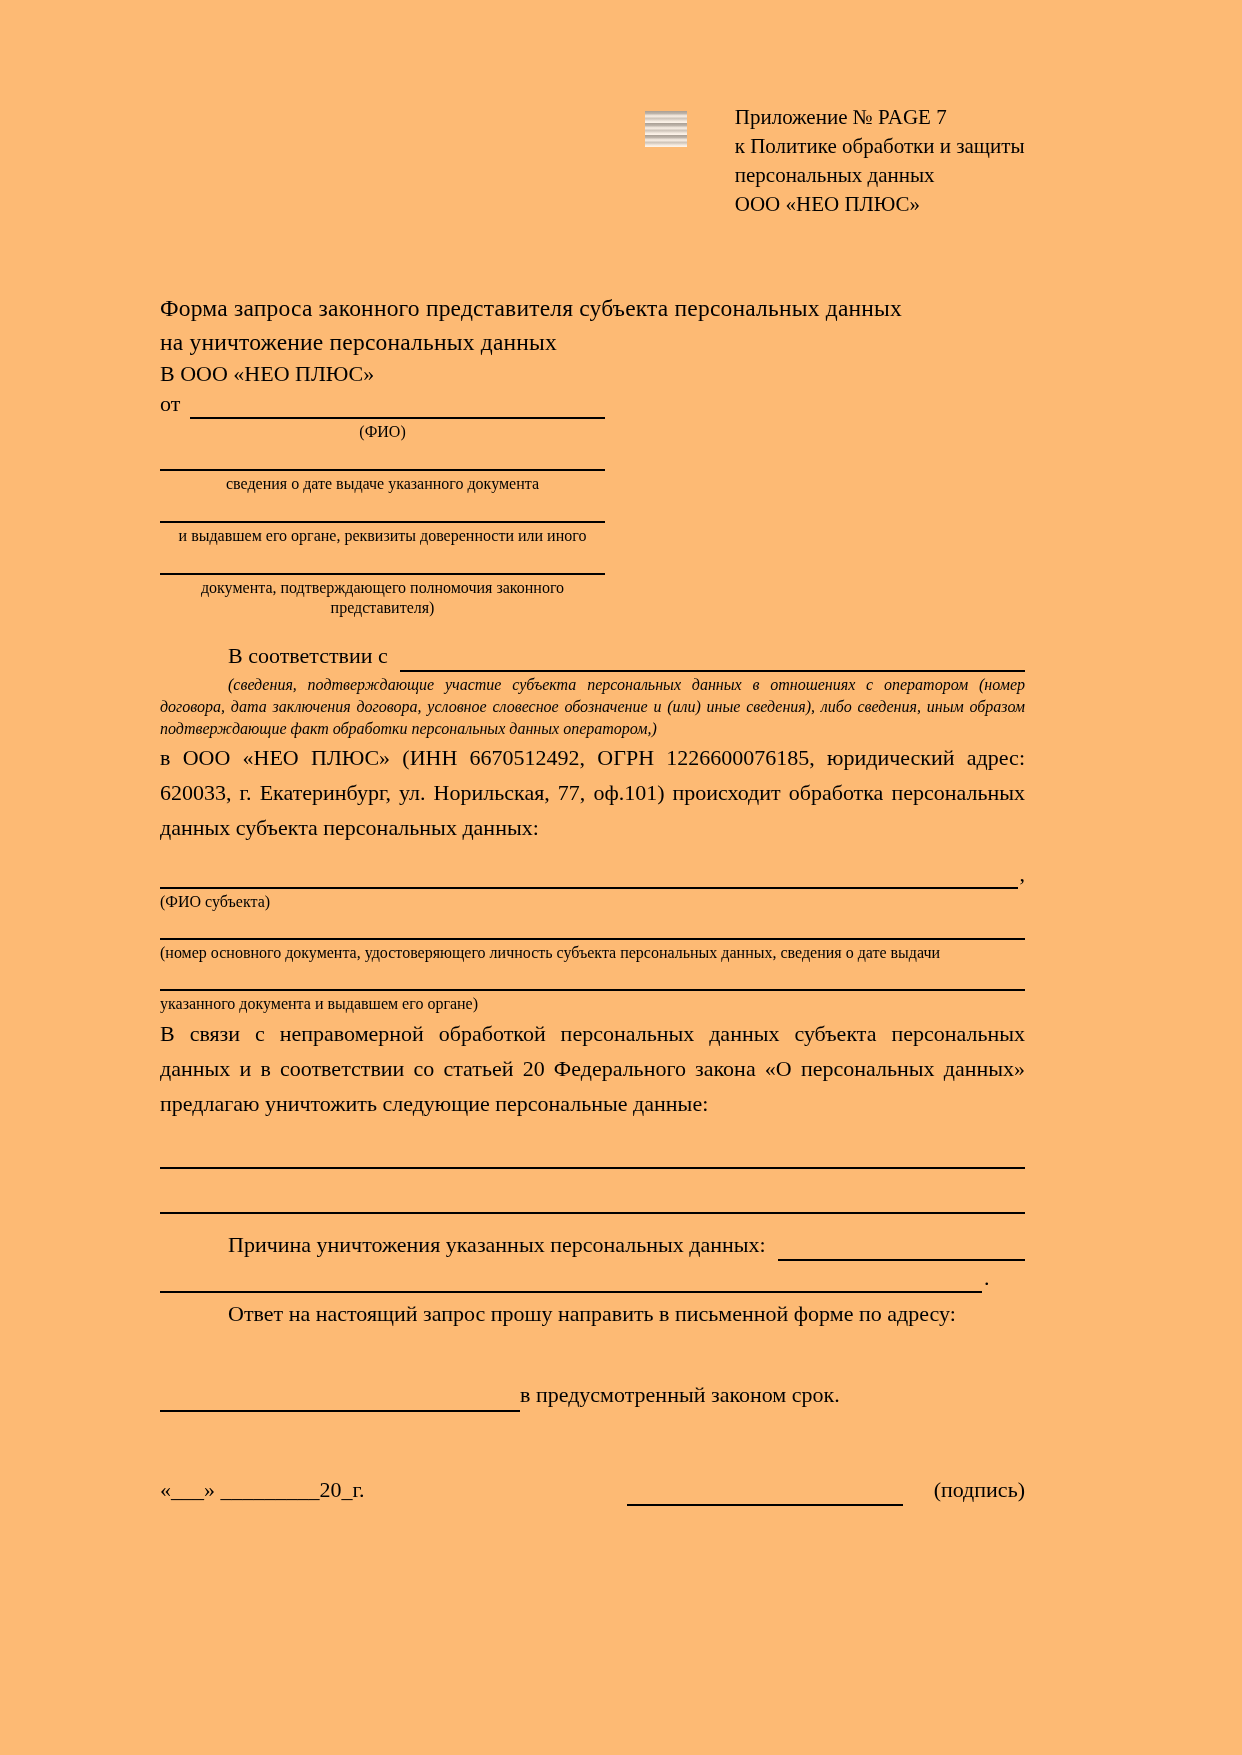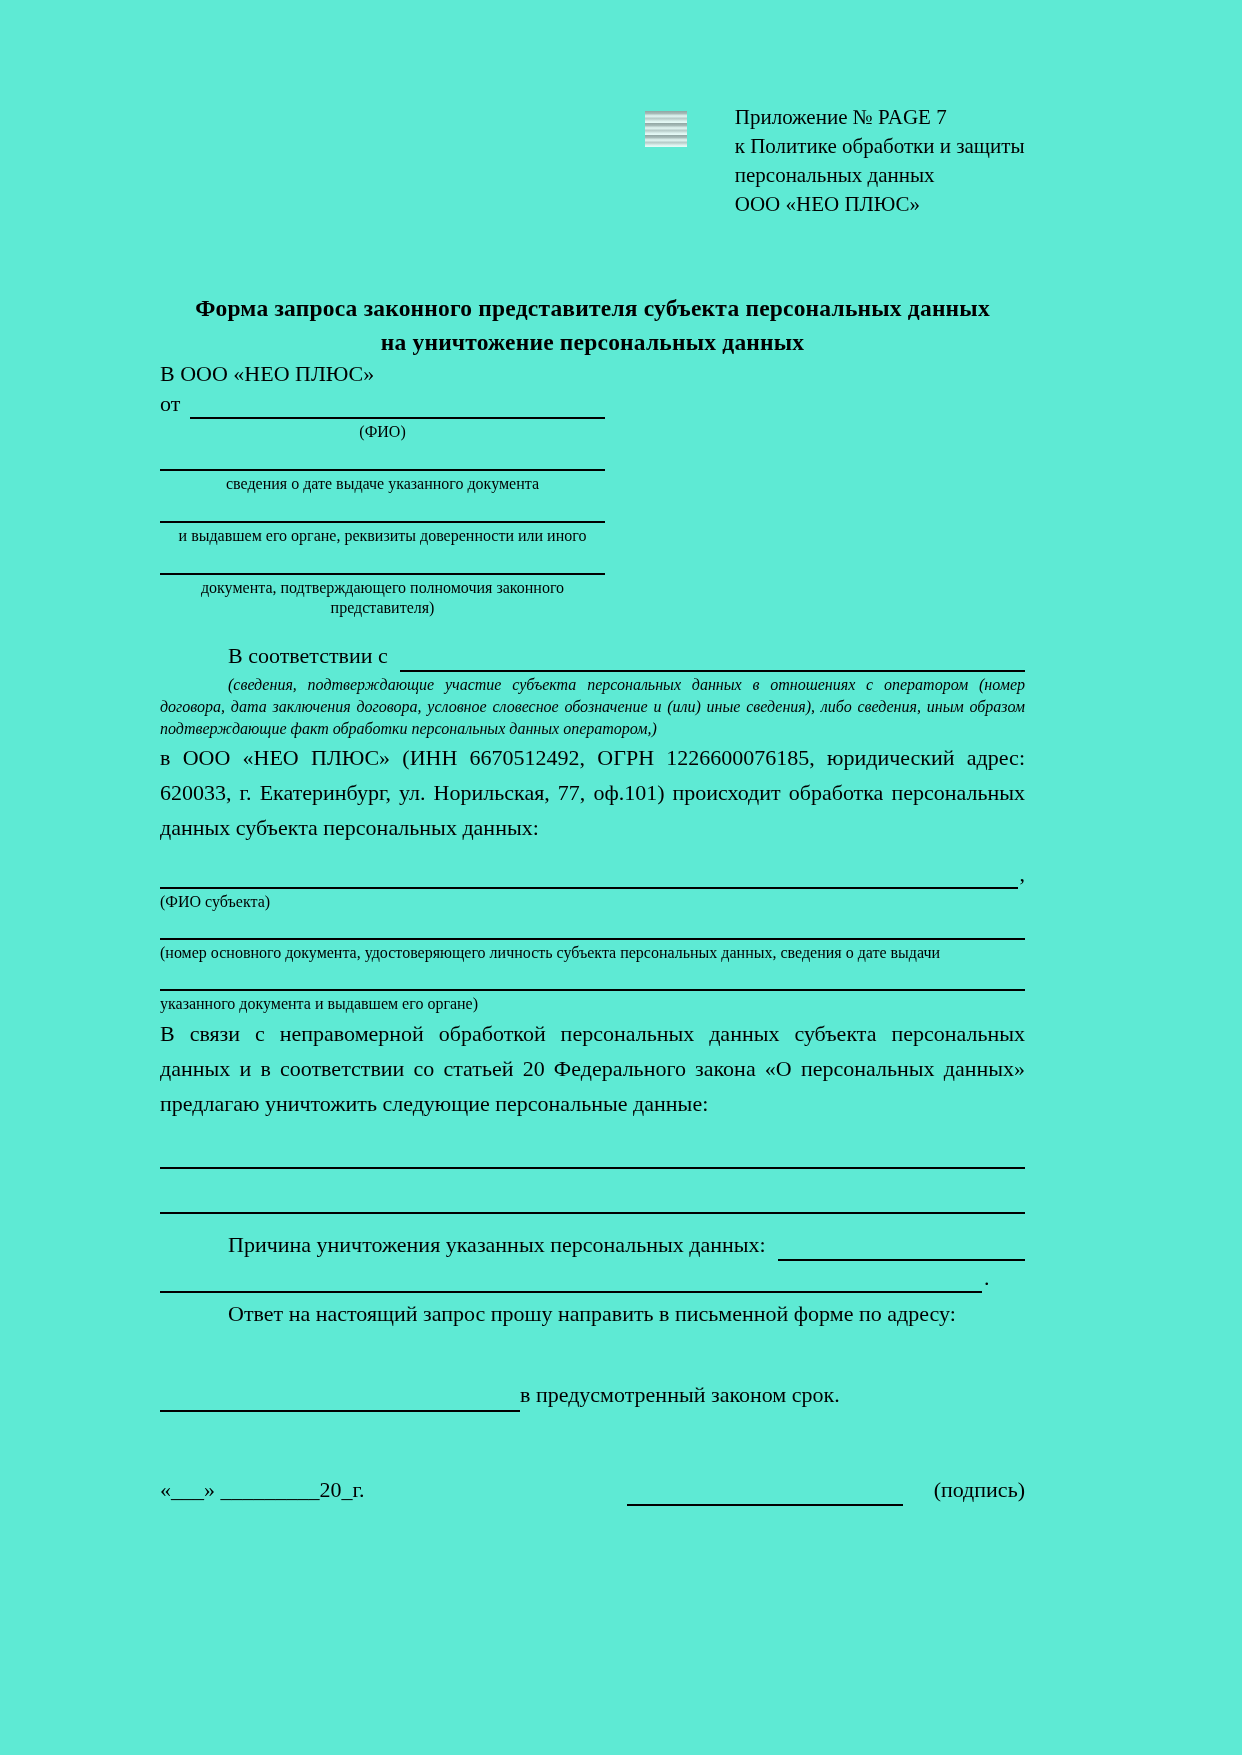--- a/index.html
+++ b/index.html
@@ -6,21 +6,21 @@
   html, body { background: #ffffff; }
   body {
     width: 1242px;
     font-family: "Liberation Serif", "DejaVu Serif", serif;
     color: #000000;
   }
   .page {
     position: relative;
     width: 1242px;
     height: 1755px;
-    background: #5eead4;
+    background: #fdba74;
     padding: 103px 217px 0 160px; 
   }
   
   .header-row { display: flex; align-items: flex-start; }
   .artifact-icon {
     margin-left: 485px;
     margin-top: 8px;
     width: 42px; height: 36px;
     background: repeating-linear-gradient(
       180deg,
@@ -33,22 +33,22 @@
   }
   .header-block {
     margin-left: 48px;
     width: 292px;
     font-size: 21px;
     line-height: 29px;
   }
   
   .title {
     margin-top: 72px;
-    text-align: center;
-    font-weight: bold;
+    text-align: left;
+    font-weight: normal;
     font-size: 23.5px;
     line-height: 34px;
     letter-spacing: 0.2px;
   }
   
   .addressee {
     width: 445px;
     font-size: 22px;
   }
   .to-line { line-height: 30px; }

